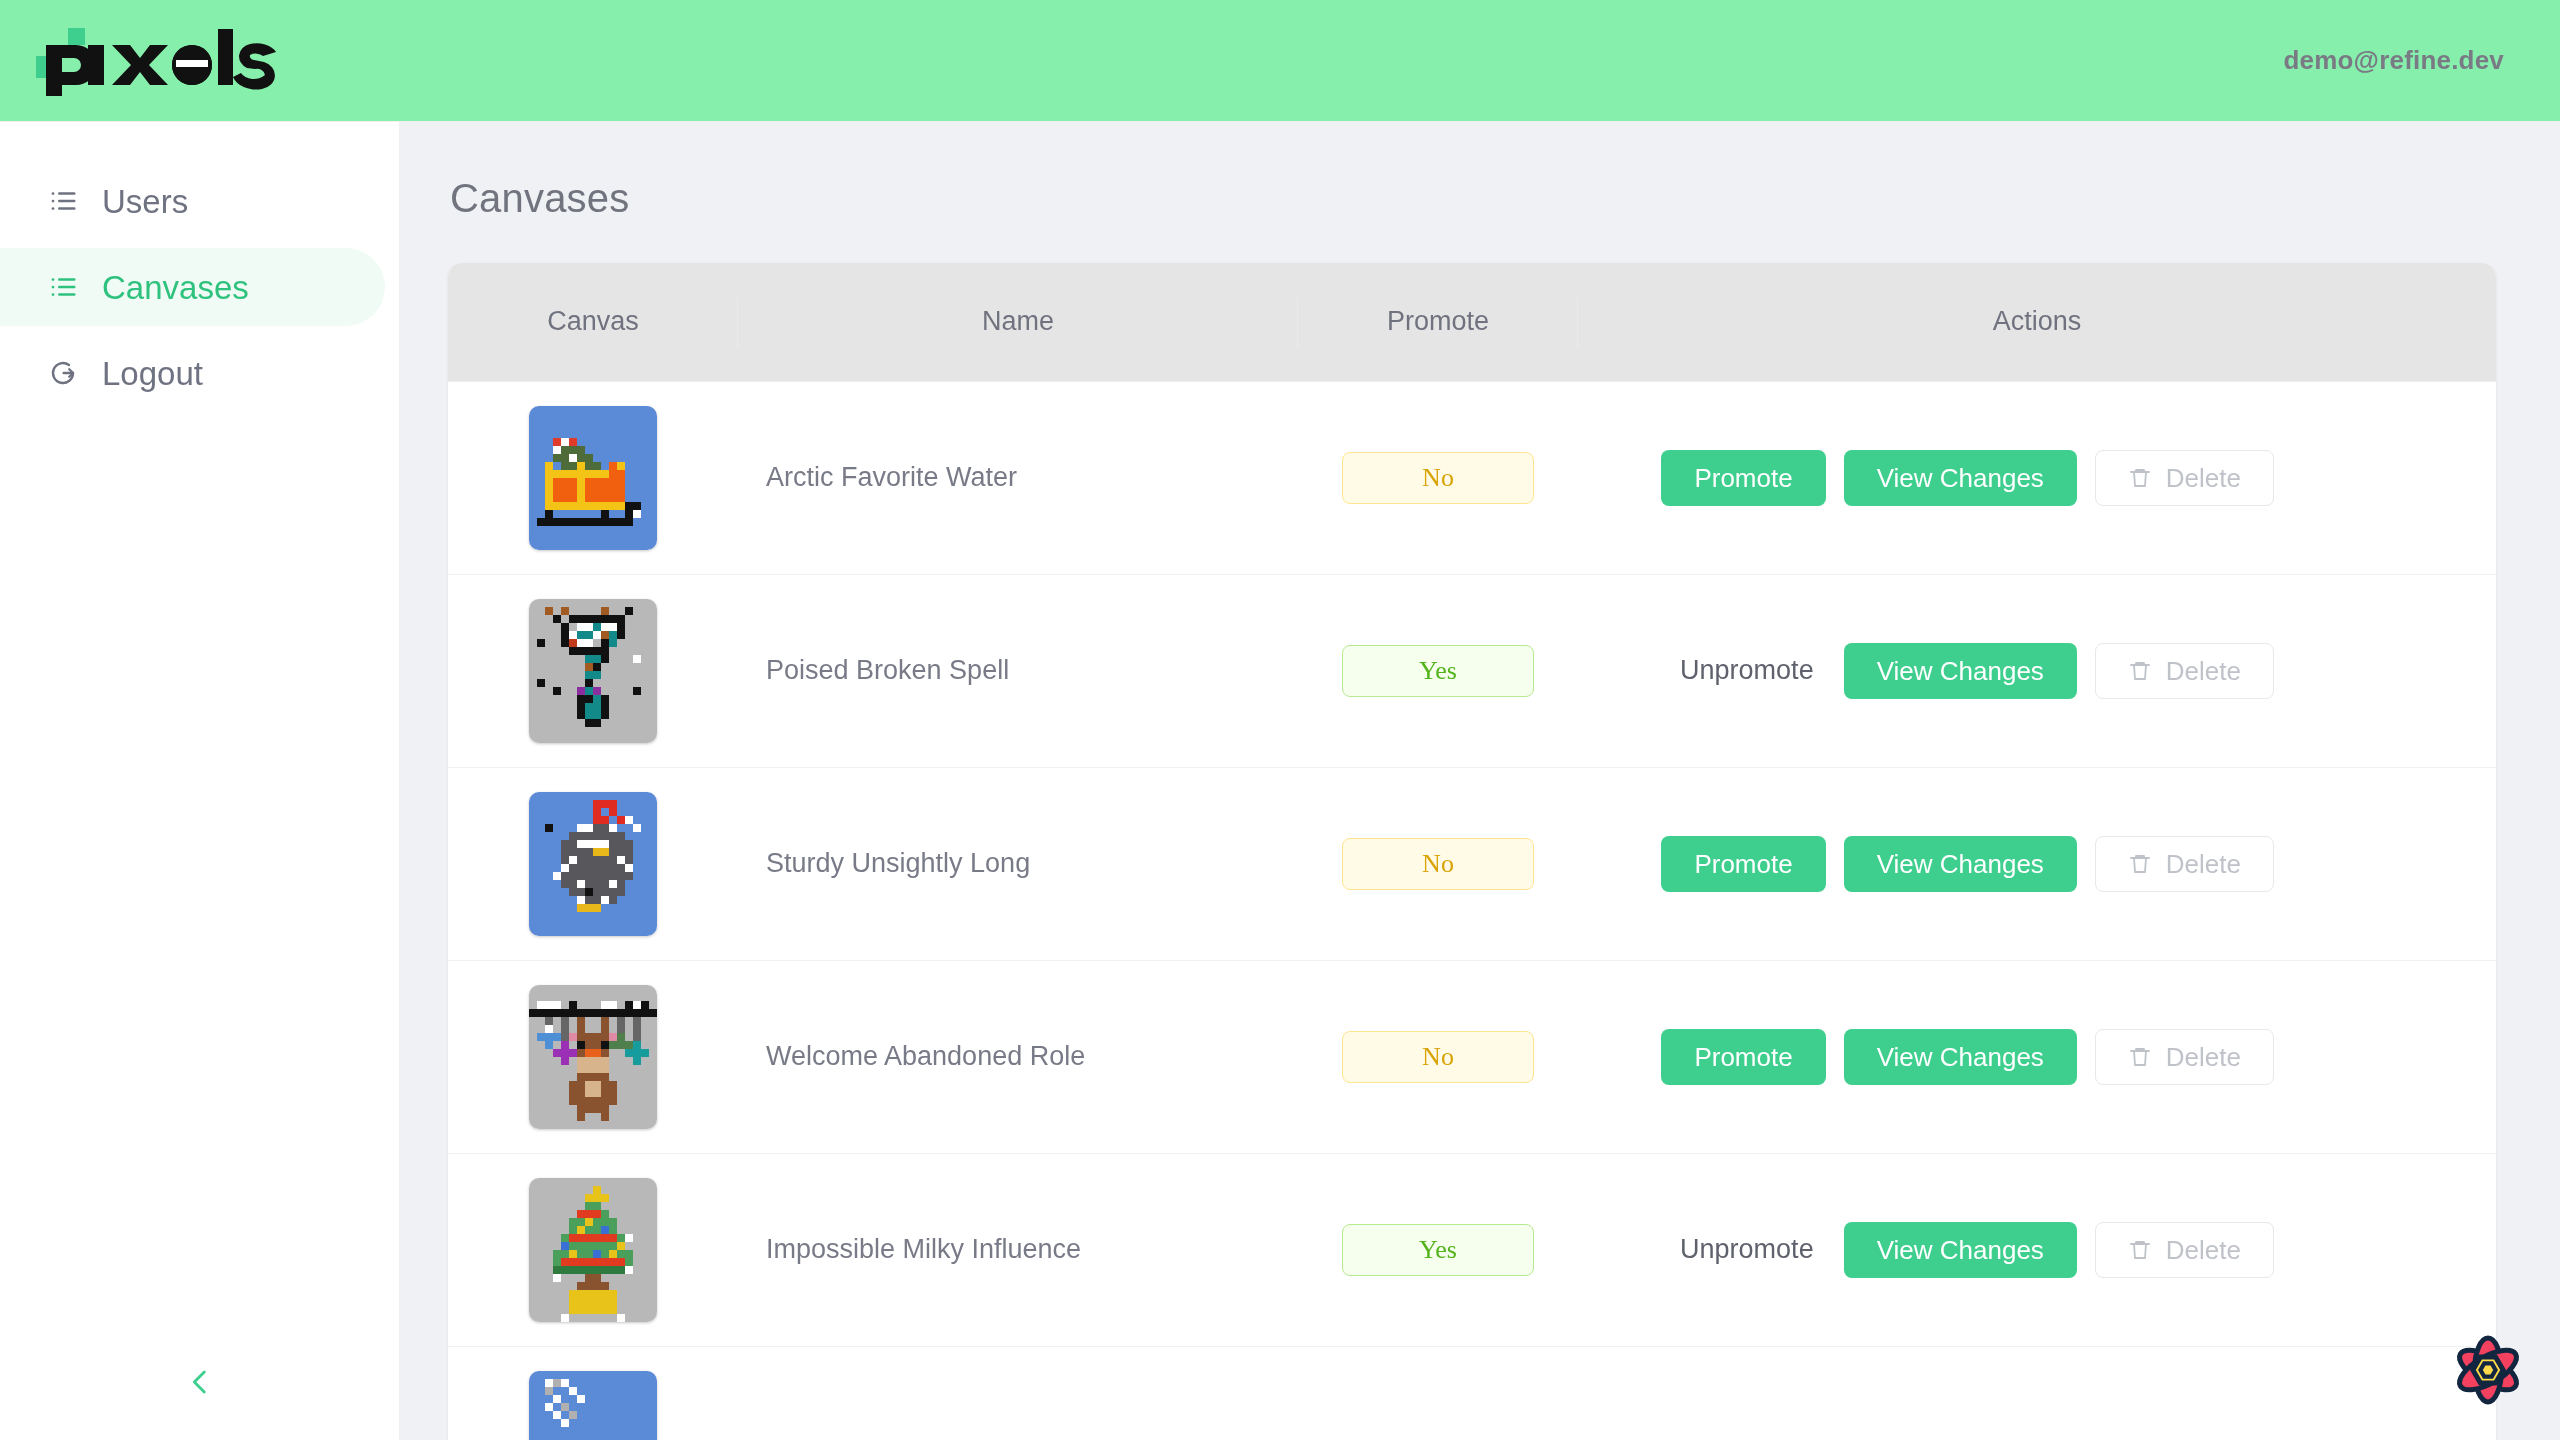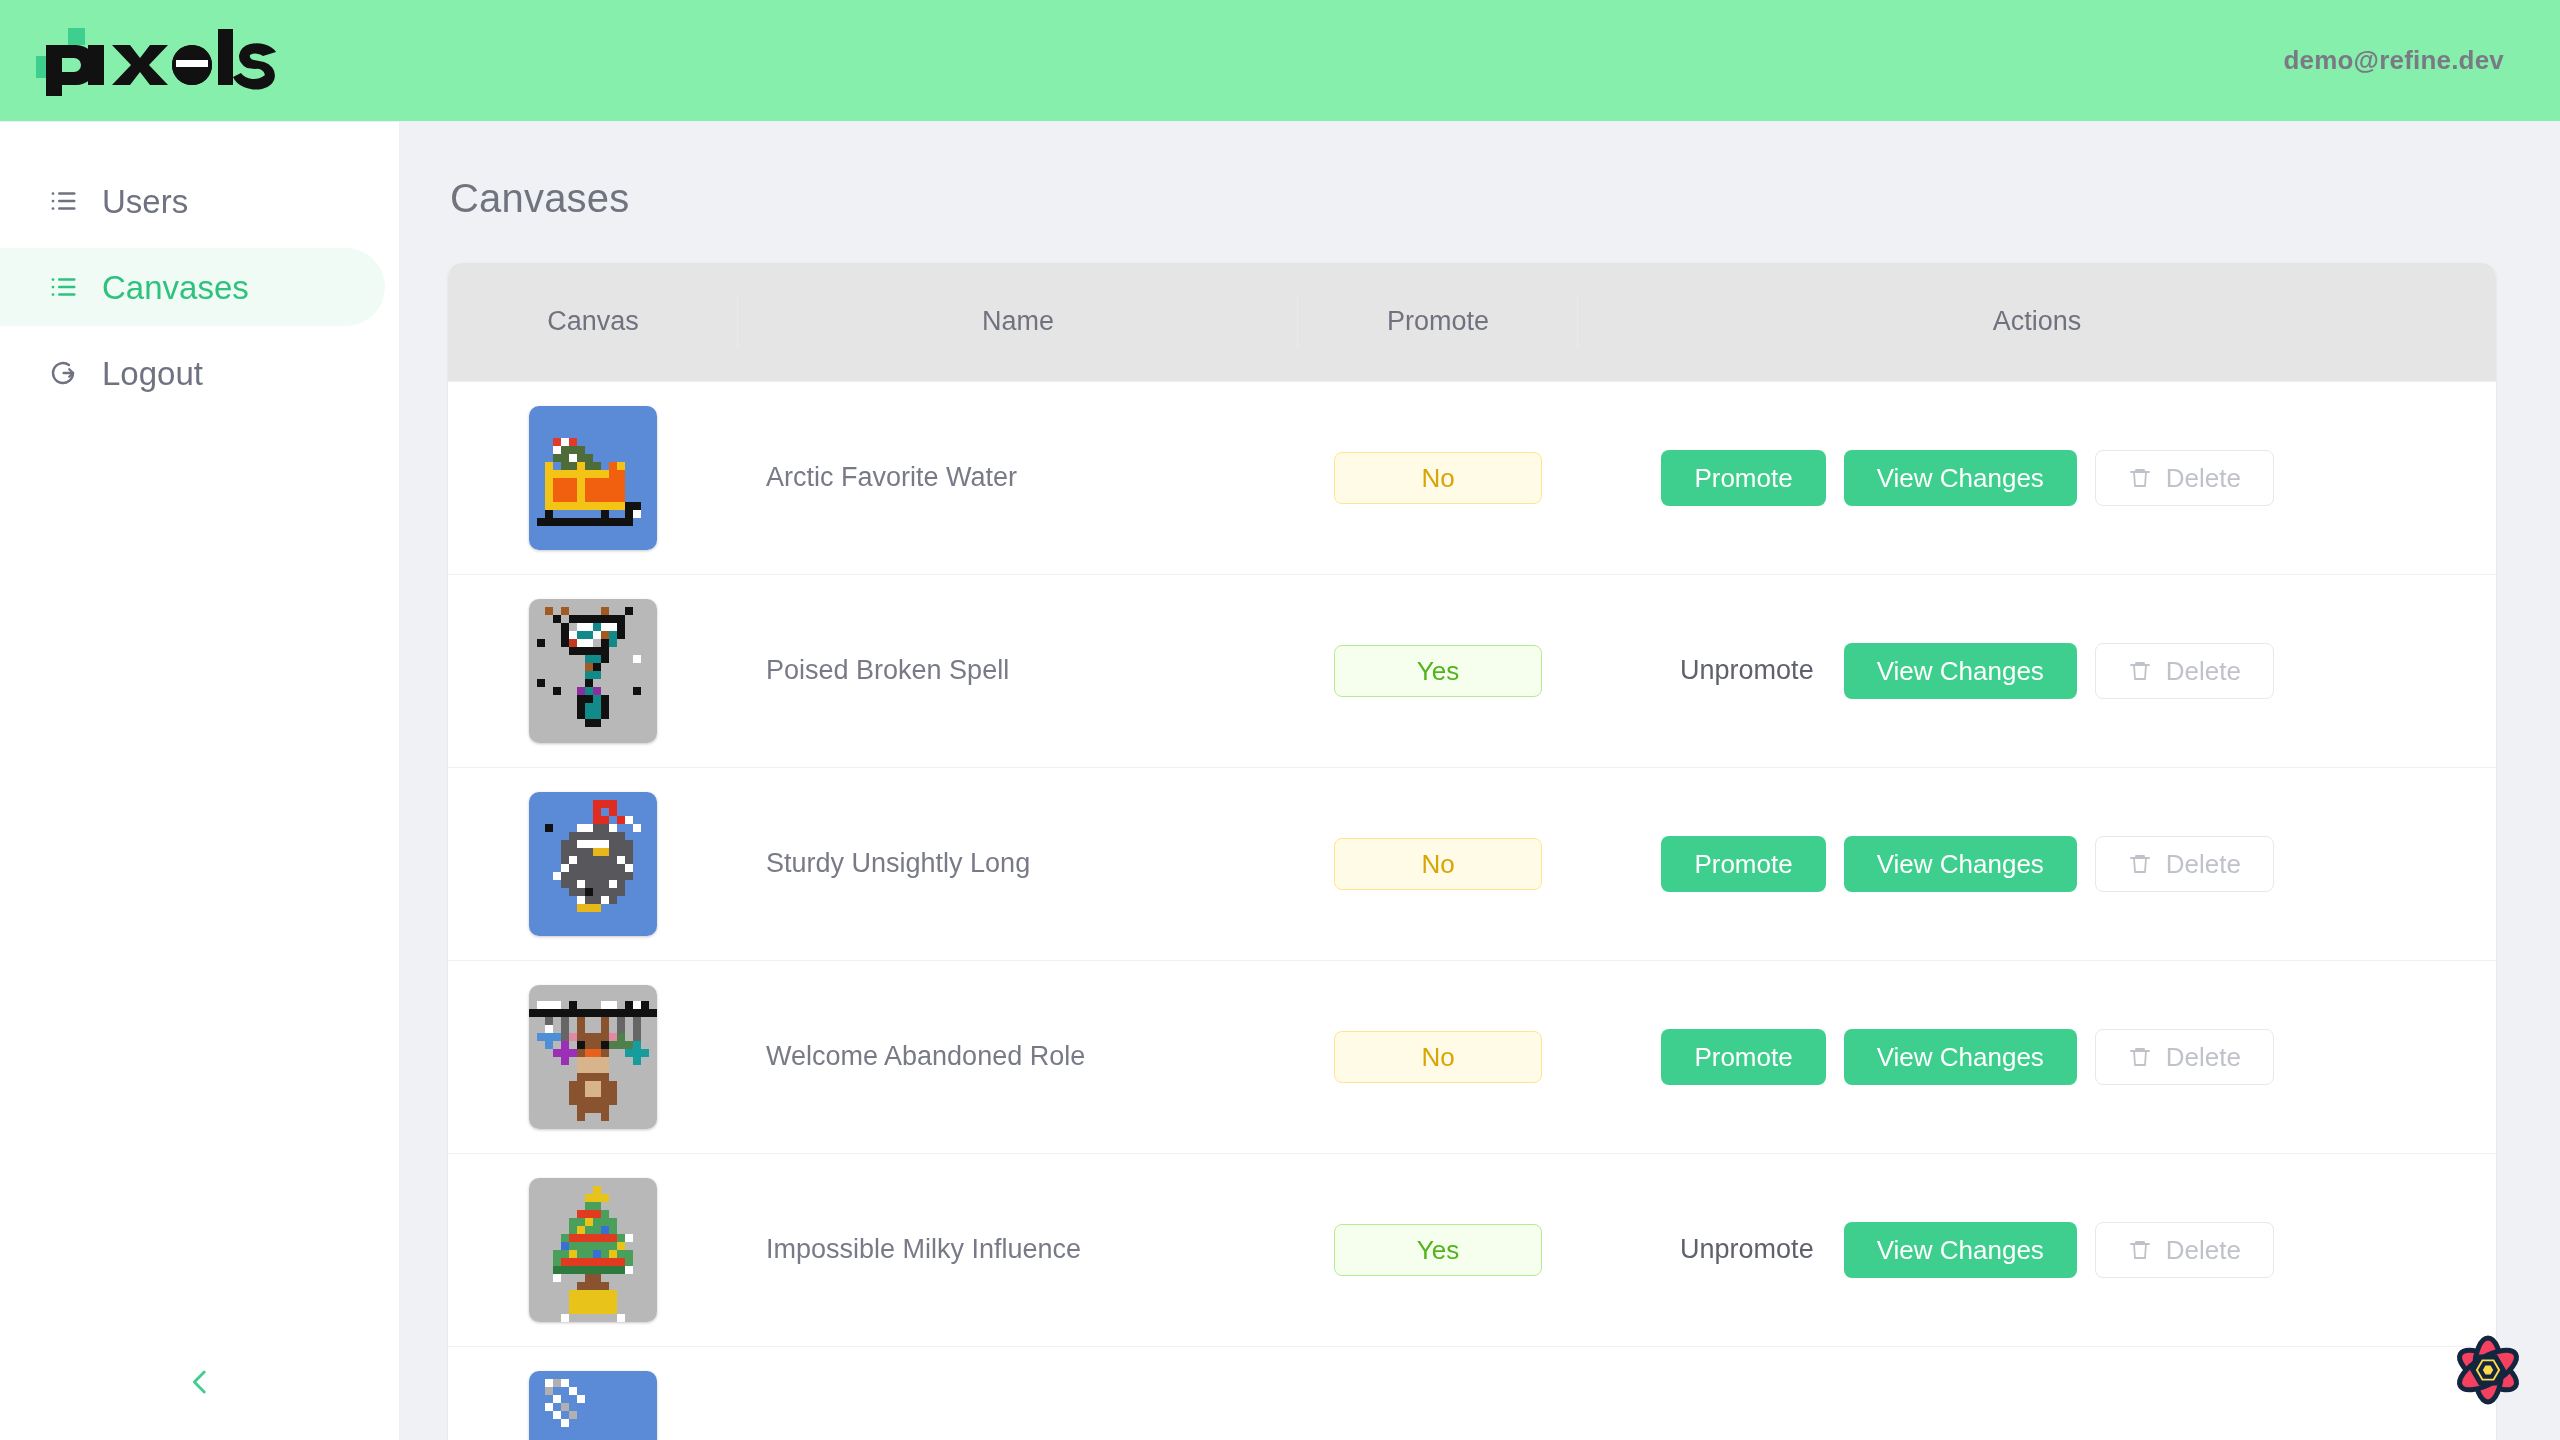--- a/index.html
+++ b/index.html
@@ -114,22 +114,22 @@
     display: inline-block;
     box-shadow: 0 1px 3px rgba(0,0,0,.22);
     overflow: hidden;
     vertical-align: middle;
   }
   .thumb svg { display: block; width: 100%; height: 100%; }
 
   
   .badge {
     display: inline-flex; align-items: center; justify-content: center;
-    width: 208px; height: 52px;
-    border-radius: 8px; font-size: 26px; line-height: 1;
+    width: 192px; height: 52px;
+    border-radius: 8px; font-size: 26px; line-height: 1; font-family: Liberation Serif, serif;
   }
   .badge.no  { background: #fffbe6; border: 1px solid #ffe58f; color: #d9a406; }
   .badge.yes { background: #f6ffed; border: 1px solid #b7eb8f; color: #52b41a; }
 
   
   .actions { display: flex; align-items: center; justify-content: flex-end; gap: 18px; padding-right: 210px; }
   .btn {
     display: inline-flex; align-items: center; justify-content: center; gap: 12px;
     height: 56px; padding: 0 32px;
     border-radius: 8px; font-size: 26px; line-height: 1;

